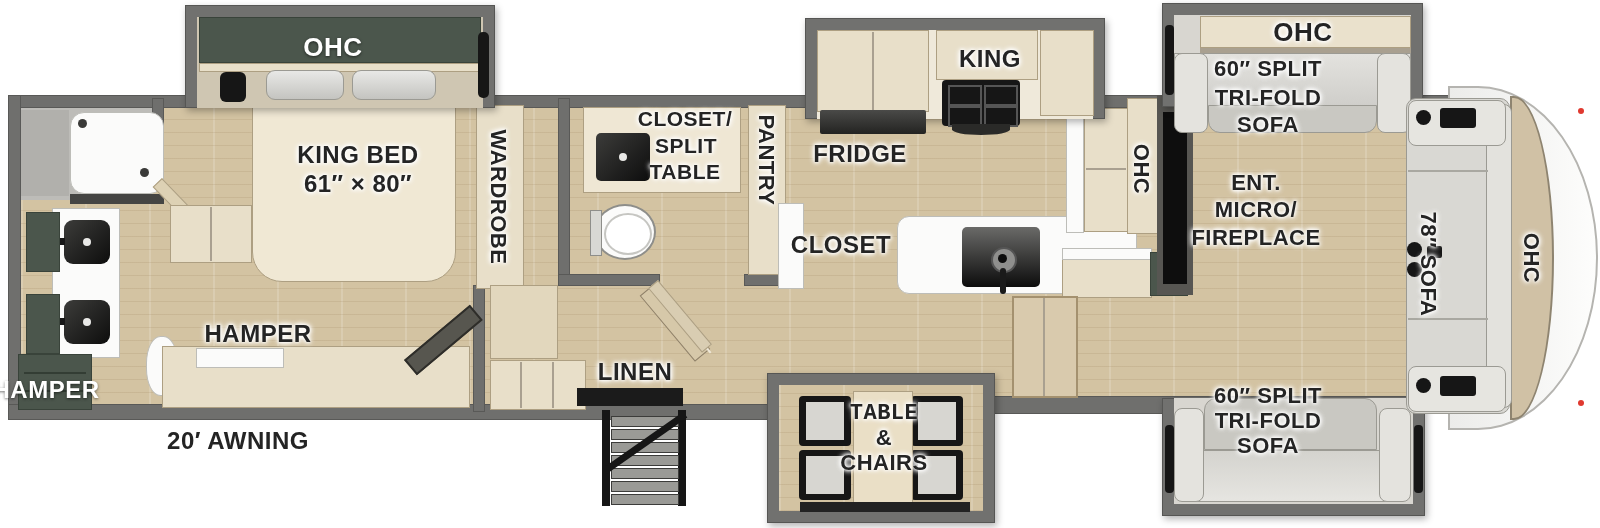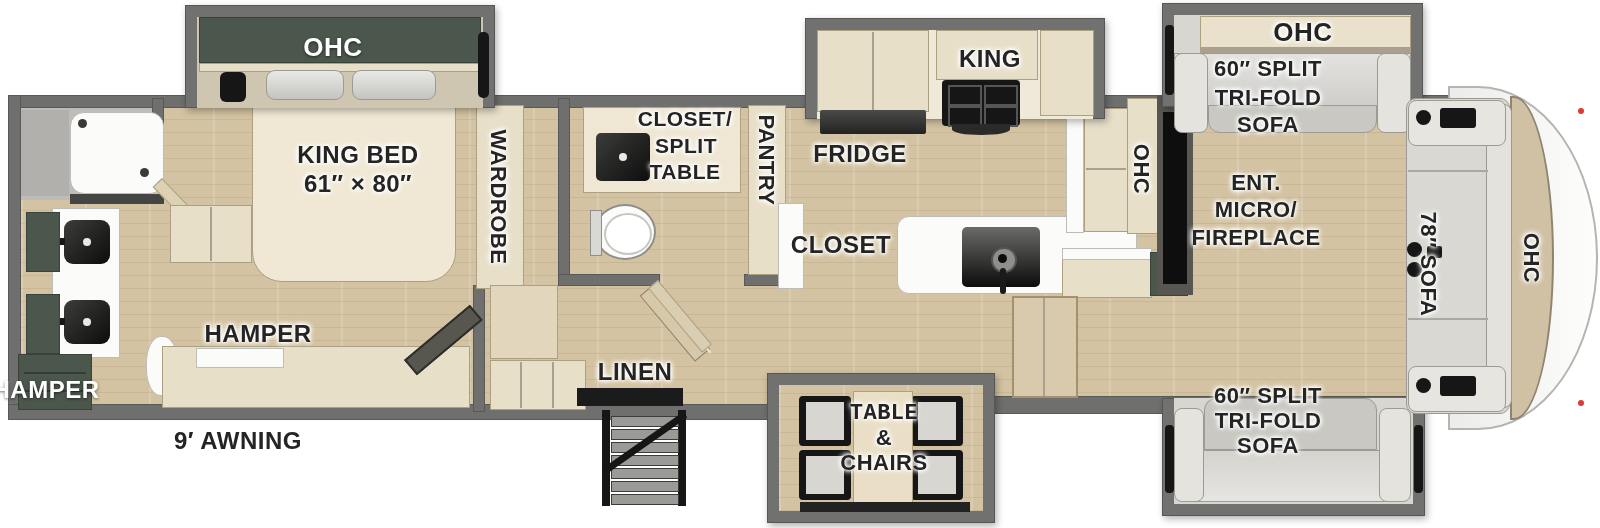--- a/index.html
+++ b/index.html
@@ -219,15 +219,15 @@
   <div class="lbl fs22" style="left:1256px;top:238px;">FIREPLACE</div>
   <div class="lbl fs26" style="left:1303px;top:32px;">OHC</div>
   <div class="lbl fs22" style="left:1268px;top:69px;">60″ SPLIT</div>
   <div class="lbl fs22" style="left:1268px;top:98px;">TRI-FOLD</div>
   <div class="lbl fs22" style="left:1268px;top:125px;">SOFA</div>
   <div class="lbl fs22" style="left:1268px;top:396px;">60″ SPLIT</div>
   <div class="lbl fs22" style="left:1268px;top:421px;">TRI-FOLD</div>
   <div class="lbl fs22" style="left:1268px;top:446px;">SOFA</div>
   <div class="lbl vlbl fs22" style="left:1428px;top:264px;">78″ SOFA</div>
   <div class="lbl vlbl fs22" style="left:1531px;top:258px;">OHC</div>
-  <div class="lbl fs24" style="left:238px;top:441px;">9′ AWNING</div>
+  <div class="lbl fs24" style="left:238px;top:441px;">20′ AWNING</div>
 
 </div>
 
 </body></html>

